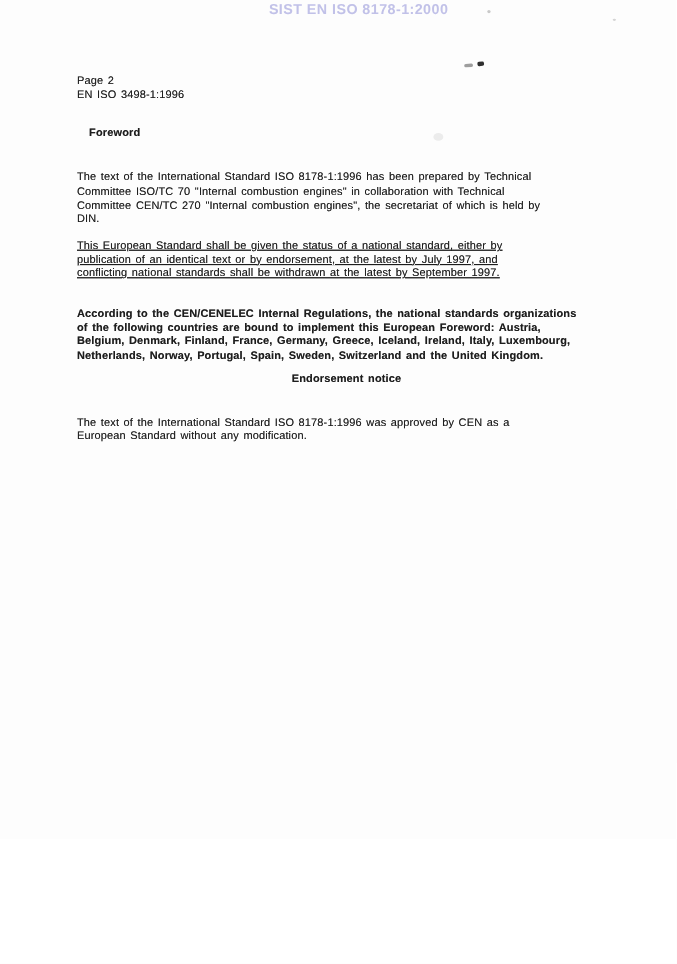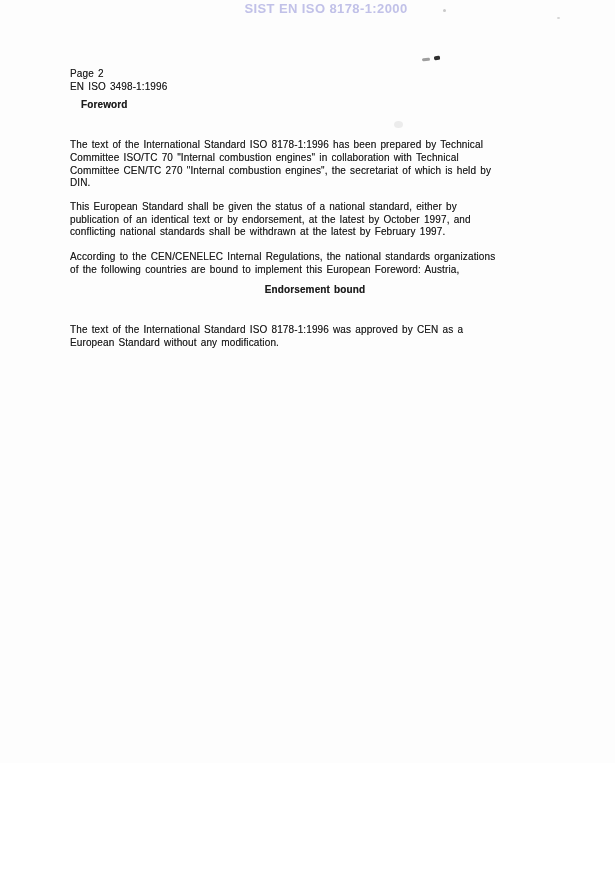--- a/index.html
+++ b/index.html
@@ -36,26 +36,26 @@
     width: 490px;
     font-size: 10px;
     line-height: 12.7px;
     word-spacing: 1.2px;
     letter-spacing: 0.12px;
     text-shadow: 0 0 0.4px rgba(20,20,20,0.55); 
   }
   .line { white-space: nowrap; }
   .heading {
     font-weight: bold;
-    margin-top: 6px;
+    margin-top: 23px;
     padding-left: 11px;
   }
   .para-1 { margin-top: 27px; }
-  .para-2 { margin-top: 11px; }
-  .para-3 { margin-top: 12px; }
+  .para-2 { margin-top: 11px; text-decoration: underline; }
+  .para-3 { margin-top: 24px; font-weight: bold; }
   .endorsement-heading {
     font-weight: bold;
     text-align: center;
     margin-top: 8px;
   }
   .para-4 { margin-top: 27px; }
 
   
   .artifact { position: absolute; }
   .smudge-a { left: 422px; top: 58px;  width: 8px; height: 3px;   background: #6c6c6c; border-radius: 1.5px; opacity: 0.65; transform: rotate(-4deg); }
@@ -84,30 +84,32 @@
 
     <div class="para-1">
       <div class="line">The text of the International Standard ISO 8178-1:1996 has been prepared by Technical</div>
       <div class="line">Committee ISO/TC 70 "Internal combustion engines" in collaboration with Technical</div>
       <div class="line">Committee CEN/TC 270 "Internal combustion engines", the secretariat of which is held by</div>
       <div class="line">DIN.</div>
     </div>
 
     <div class="para-2">
       <div class="line">This European Standard shall be given the status of a national standard, either by</div>
-      <div class="line">publication of an identical text or by endorsement, at the latest by October 1997, and</div>
-      <div class="line">conflicting national standards shall be withdrawn at the latest by February 1997.</div>
+      <div class="line">publication of an identical text or by endorsement, at the latest by July 1997, and</div>
+      <div class="line">conflicting national standards shall be withdrawn at the latest by September 1997.</div>
     </div>
 
     <div class="para-3">
       <div class="line">According to the CEN/CENELEC Internal Regulations, the national standards organizations</div>
       <div class="line">of the following countries are bound to implement this European Foreword: Austria,</div>
+      <div class="line">Belgium, Denmark, Finland, France, Germany, Greece, Iceland, Ireland, Italy, Luxembourg,</div>
+      <div class="line">Netherlands, Norway, Portugal, Spain, Sweden, Switzerland and the United Kingdom.</div>
     </div>
 
-    <div class="endorsement-heading">Endorsement bound</div>
+    <div class="endorsement-heading">Endorsement notice</div>
 
     <div class="para-4">
       <div class="line">The text of the International Standard ISO 8178-1:1996 was approved by CEN as a</div>
       <div class="line">European Standard without any modification.</div>
     </div>
 
   </div>
 
   <div class="artifact smudge-a"></div>
   <div class="artifact smudge-b"></div>

